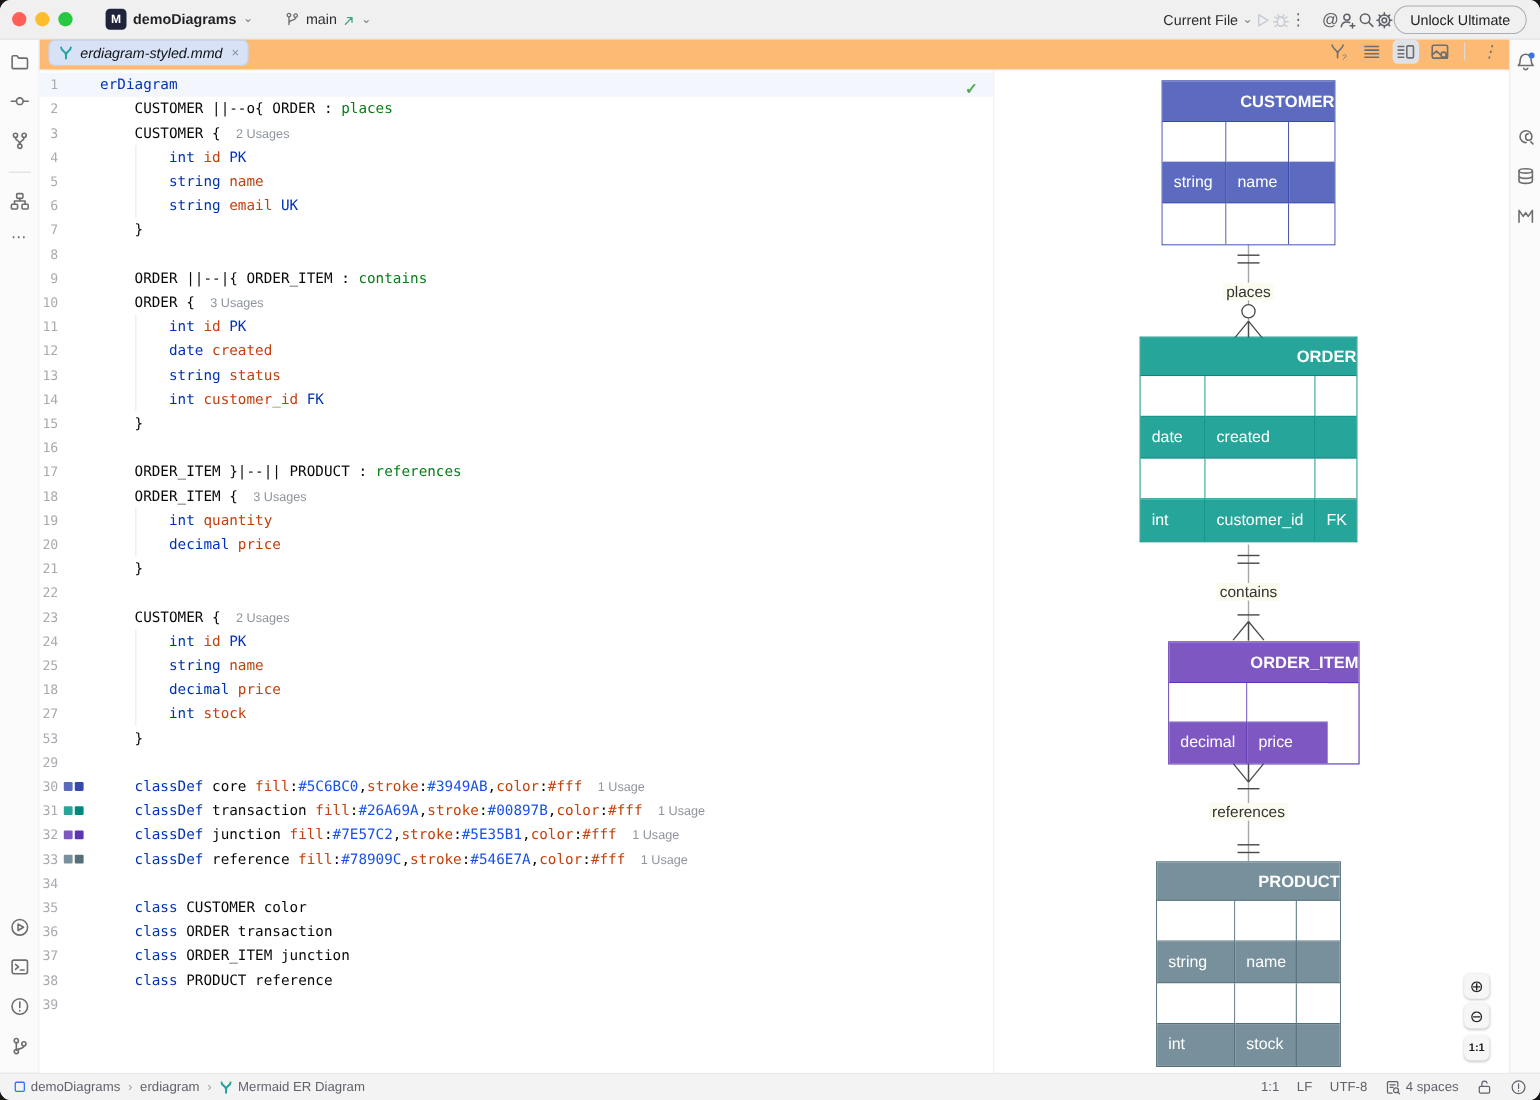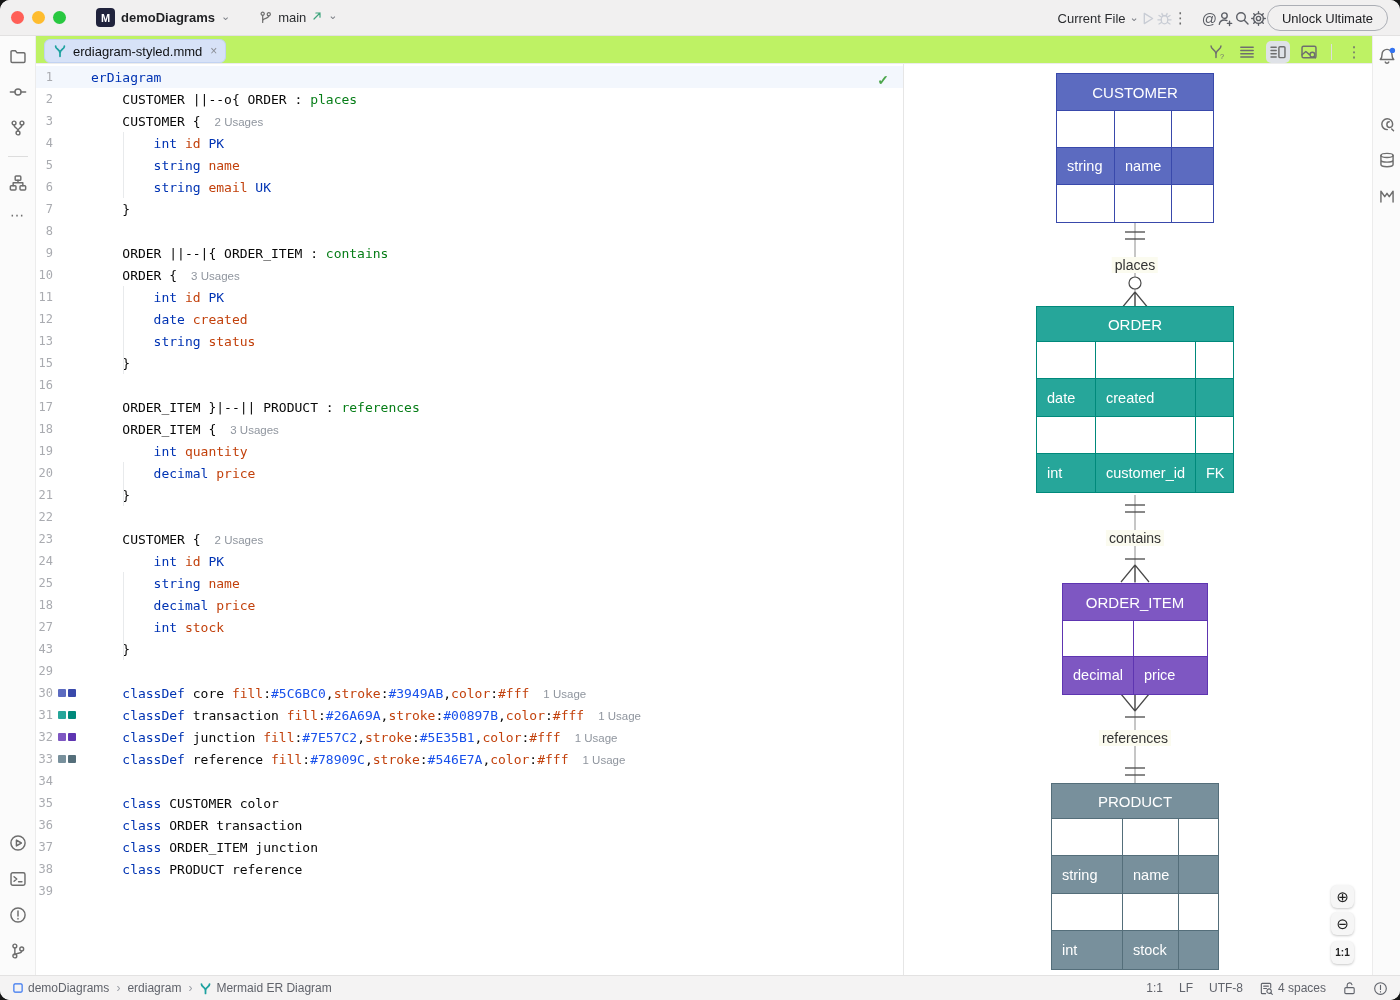--- a/index.html
+++ b/index.html
@@ -9,42 +9,42 @@
   
   .titlebar{height:36px;background:#F1F0F0;border-bottom:1px solid #E2E1E1;display:flex;align-items:center;position:relative;}
   .traffic{display:flex;gap:8px;padding-left:11px;}
   .tl{width:13px;height:13px;border-radius:50%;}
   .tl.red{background:#FF5F57}.tl.yellow{background:#FEBC2E}.tl.green{background:#28C840}
   .proj{display:flex;align-items:center;gap:6px;margin-left:30px;cursor:default;}
   .proj-ico{width:19px;height:19px;border-radius:4px;background:#20233C;color:#fff;font-size:11px;font-weight:bold;
     display:flex;align-items:center;justify-content:center;}
   .proj-name{font-size:13px;font-weight:600;color:#1f2023;}
   .chev{font-size:11px;color:#7b7e85;transform:translateY(-1px);}
-  .branch{display:flex;align-items:flex-start;gap:5px;margin-left:28px;font-size:13px;color:#2b2d30;}
+  .branch{display:flex;align-items:flex-end;gap:5px;margin-left:28px;font-size:13px;color:#2b2d30;}
   .tb-right{position:absolute;right:12px;top:0;height:36px;display:flex;align-items:center;}
   .runcfg{display:flex;align-items:center;gap:4px;font-size:13px;color:#2b2d30;}
   .icon{display:inline-flex;align-items:center;justify-content:center;line-height:0;}
   .icon svg{display:block;}
   .kebab{font-size:15px;color:#6E6E6E;letter-spacing:0;}
   .at-ico{font-size:15px;color:#5c5f66;}
   .gap20{width:14px;}
   .pill{border:1px solid #ABAEB5;border-radius:14px;height:26px;padding:0 14px;display:flex;align-items:center;
     font-size:13px;color:#202124;background:transparent;}
   
   .body{display:flex;height:939px;}
   .stripe{background:#FBFBFB;display:flex;flex-direction:column;align-items:center;}
   .stripe-left{width:36px;border-right:1px solid #ECECEC;padding-top:8px;}
   .stripe-right{width:28px;border-left:1px solid #ECECEC;padding-top:8px;}
   .sbtn{width:24px;height:24px;display:flex;align-items:center;justify-content:center;border-radius:5px;margin-bottom:12px;}
   .stripe-div{width:20px;border-top:1px solid #DDDDDD;margin:4px 0 14px 0;}
   .mt-auto{margin-top:auto;}
   .dots{color:#6E6E6E;font-size:14px;letter-spacing:1px;margin-bottom:12px;}
   
   .main{flex:1;display:flex;flex-direction:column;background:#fff;min-width:0;}
-  .tabrow{height:28px;display:flex;align-items:flex-end;border-bottom:1px solid #ECECEC;position:relative;background:#bef264;}
+  .tabrow{height:28px;display:flex;align-items:flex-start;border-bottom:1px solid #ECECEC;position:relative;background:#fdba74;font-style:italic;}
   .tab{display:flex;align-items:center;gap:6px;height:24px;margin-left:8px;padding:0 8px;background:#D7E2F7;
     border:1px solid #C2D3F2;border-radius:6px;font-size:13px;color:#101114;}
   .tab-close{color:#8a8e96;font-size:12px;margin-left:2px;}
   .tabrow-right{position:absolute;right:6px;display:flex;align-items:center;gap:7px;}
   .pbtn{width:24px;height:22px;display:flex;align-items:center;justify-content:center;border-radius:5px;}
   .pbtn.sel{background:#DFE2E7;}
   .vdiv{width:1px;height:16px;background:#DDDDDD;margin:0 3px;}
   .content{flex:1;display:flex;min-height:0;}
   
   .editor{width:867px;position:relative;background:#fff;overflow:hidden;padding-top:2px;}
@@ -57,21 +57,21 @@
   .code{white-space:pre;font-family:"DejaVu Sans Mono",monospace;font-size:13px;}
   .tk-k{color:#0033B3}.tk-p{color:#c2410c}.tk-g{color:#067D17}.tk-n{color:#1750EB}.tk-d{color:#080808}
   .inlay{font-family:"Liberation Sans",sans-serif;font-size:11.5px;color:#8F959E;margin-left:14px;}
   .check{position:absolute;right:14px;top:6px;color:#4CA64C;font-size:14px;font-weight:bold;}
   .guide{position:absolute;width:0;border-left:1px solid #E8EAEC;}
   .splitter{width:1px;background:#E6E6E6;}
   
   .preview{width:467px;position:relative;background:#fff;overflow:hidden;}
   .rel-svg{position:absolute;left:0;top:0;}
   .ent{position:absolute;font-size:14.5px;}
-  .ent-h{color:#fff;text-align:center;font-weight:400;}
+  .ent-h{color:#fff;text-align:right;font-weight:700;}
   .erow{display:flex;}
   .ecell{color:#fff;padding-left:10px;overflow:hidden;white-space:nowrap;}
   .rel-label{position:absolute;transform:translate(-50%,-50%);background:#FBFBEF;color:#333;
     font-size:14px;padding:0 3px;white-space:nowrap;}
   .zbtn{position:absolute;width:23px;height:23px;background:#F6F6F6;border-radius:6px;
     box-shadow:0 1px 2.5px rgba(0,0,0,0.22);display:flex;align-items:center;justify-content:center;
     font-size:15px;color:#222;}
   .zbtn.z11{font-size:10px;font-weight:bold;}
   
   .statusbar{height:25px;background:#F4F3F3;border-top:1px solid #E3E2E2;display:flex;align-items:center;
@@ -348,20 +348,27 @@
             </div>
             <div class="editor-line">
               <div class="gutter">
                 <span class="lnum">13</span>
                 <span class="sw-box"></span>
               </div>
               <span class="code"><span class="tk-k">        string</span><span class="tk-p"> status</span></span>
             </div>
             <div class="editor-line">
               <div class="gutter">
+                <span class="lnum">14</span>
+                <span class="sw-box"></span>
+              </div>
+              <span class="code"><span class="tk-k">        int</span><span class="tk-p"> customer_id</span><span class="tk-k"> FK</span></span>
+            </div>
+            <div class="editor-line">
+              <div class="gutter">
                 <span class="lnum">15</span>
                 <span class="sw-box"></span>
               </div>
               <span class="code"><span class="tk-d">    }</span></span>
             </div>
             <div class="editor-line">
               <div class="gutter">
                 <span class="lnum">16</span>
                 <span class="sw-box"></span>
               </div>
@@ -439,21 +446,21 @@
             </div>
             <div class="editor-line">
               <div class="gutter">
                 <span class="lnum">27</span>
                 <span class="sw-box"></span>
               </div>
               <span class="code"><span class="tk-k">        int</span><span class="tk-p"> stock</span></span>
             </div>
             <div class="editor-line">
               <div class="gutter">
-                <span class="lnum">43</span>
+                <span class="lnum">53</span>
                 <span class="sw-box"></span>
               </div>
               <span class="code"><span class="tk-d">    }</span></span>
             </div>
             <div class="editor-line">
               <div class="gutter">
                 <span class="lnum">29</span>
                 <span class="sw-box"></span>
               </div>
               <span class="code"></span>
@@ -599,21 +606,21 @@
                 <span class="ecell" style="width: 59px; height: 37px; line-height: 37px; background: rgb(255, 255, 255); border-right: 1px solid rgb(0, 137, 123); border-bottom: 1px solid rgb(0, 137, 123);"></span>
                 <span class="ecell" style="width: 100px; height: 37px; line-height: 37px; background: rgb(255, 255, 255); border-right: 1px solid rgb(0, 137, 123); border-bottom: 1px solid rgb(0, 137, 123);"></span>
                 <span class="ecell" style="width: 37px; height: 37px; line-height: 37px; background: rgb(255, 255, 255); border-bottom: 1px solid rgb(0, 137, 123);"></span>
               </div>
               <div class="erow">
                 <span class="ecell" style="width: 59px; height: 38px; line-height: 38px; background: rgb(38, 166, 154); border-right: 1px solid rgb(0, 137, 123);">int</span>
                 <span class="ecell" style="width: 100px; height: 38px; line-height: 38px; background: rgb(38, 166, 154); border-right: 1px solid rgb(0, 137, 123);">customer_id</span>
                 <span class="ecell" style="width: 37px; height: 38px; line-height: 38px; background: rgb(38, 166, 154);">FK</span>
               </div>
             </div>
-            <div class="ent" style="left: 158px; top: 519px; width: 146px; border: 1px solid rgb(94, 53, 177);">
+            <div class="ent" style="left: 158px; top: 519px; width: 174px; border: 1px solid rgb(94, 53, 177);">
               <div class="ent-h" style="height: 37px; line-height: 37px; background: rgb(126, 87, 194); border-bottom: 1px solid rgb(94, 53, 177); font-size: 15px;">ORDER_ITEM</div>
               <div class="erow">
                 <span class="ecell" style="width: 71px; height: 36px; line-height: 36px; background: rgb(255, 255, 255); border-right: 1px solid rgb(94, 53, 177); border-bottom: 1px solid rgb(94, 53, 177);"></span>
                 <span class="ecell" style="width: 73px; height: 36px; line-height: 36px; background: rgb(255, 255, 255); border-bottom: 1px solid rgb(94, 53, 177);"></span>
               </div>
               <div class="erow">
                 <span class="ecell" style="width: 71px; height: 37px; line-height: 37px; background: rgb(126, 87, 194); border-right: 1px solid rgb(94, 53, 177);">decimal</span>
                 <span class="ecell" style="width: 73px; height: 37px; line-height: 37px; background: rgb(126, 87, 194);">price</span>
               </div>
             </div>

